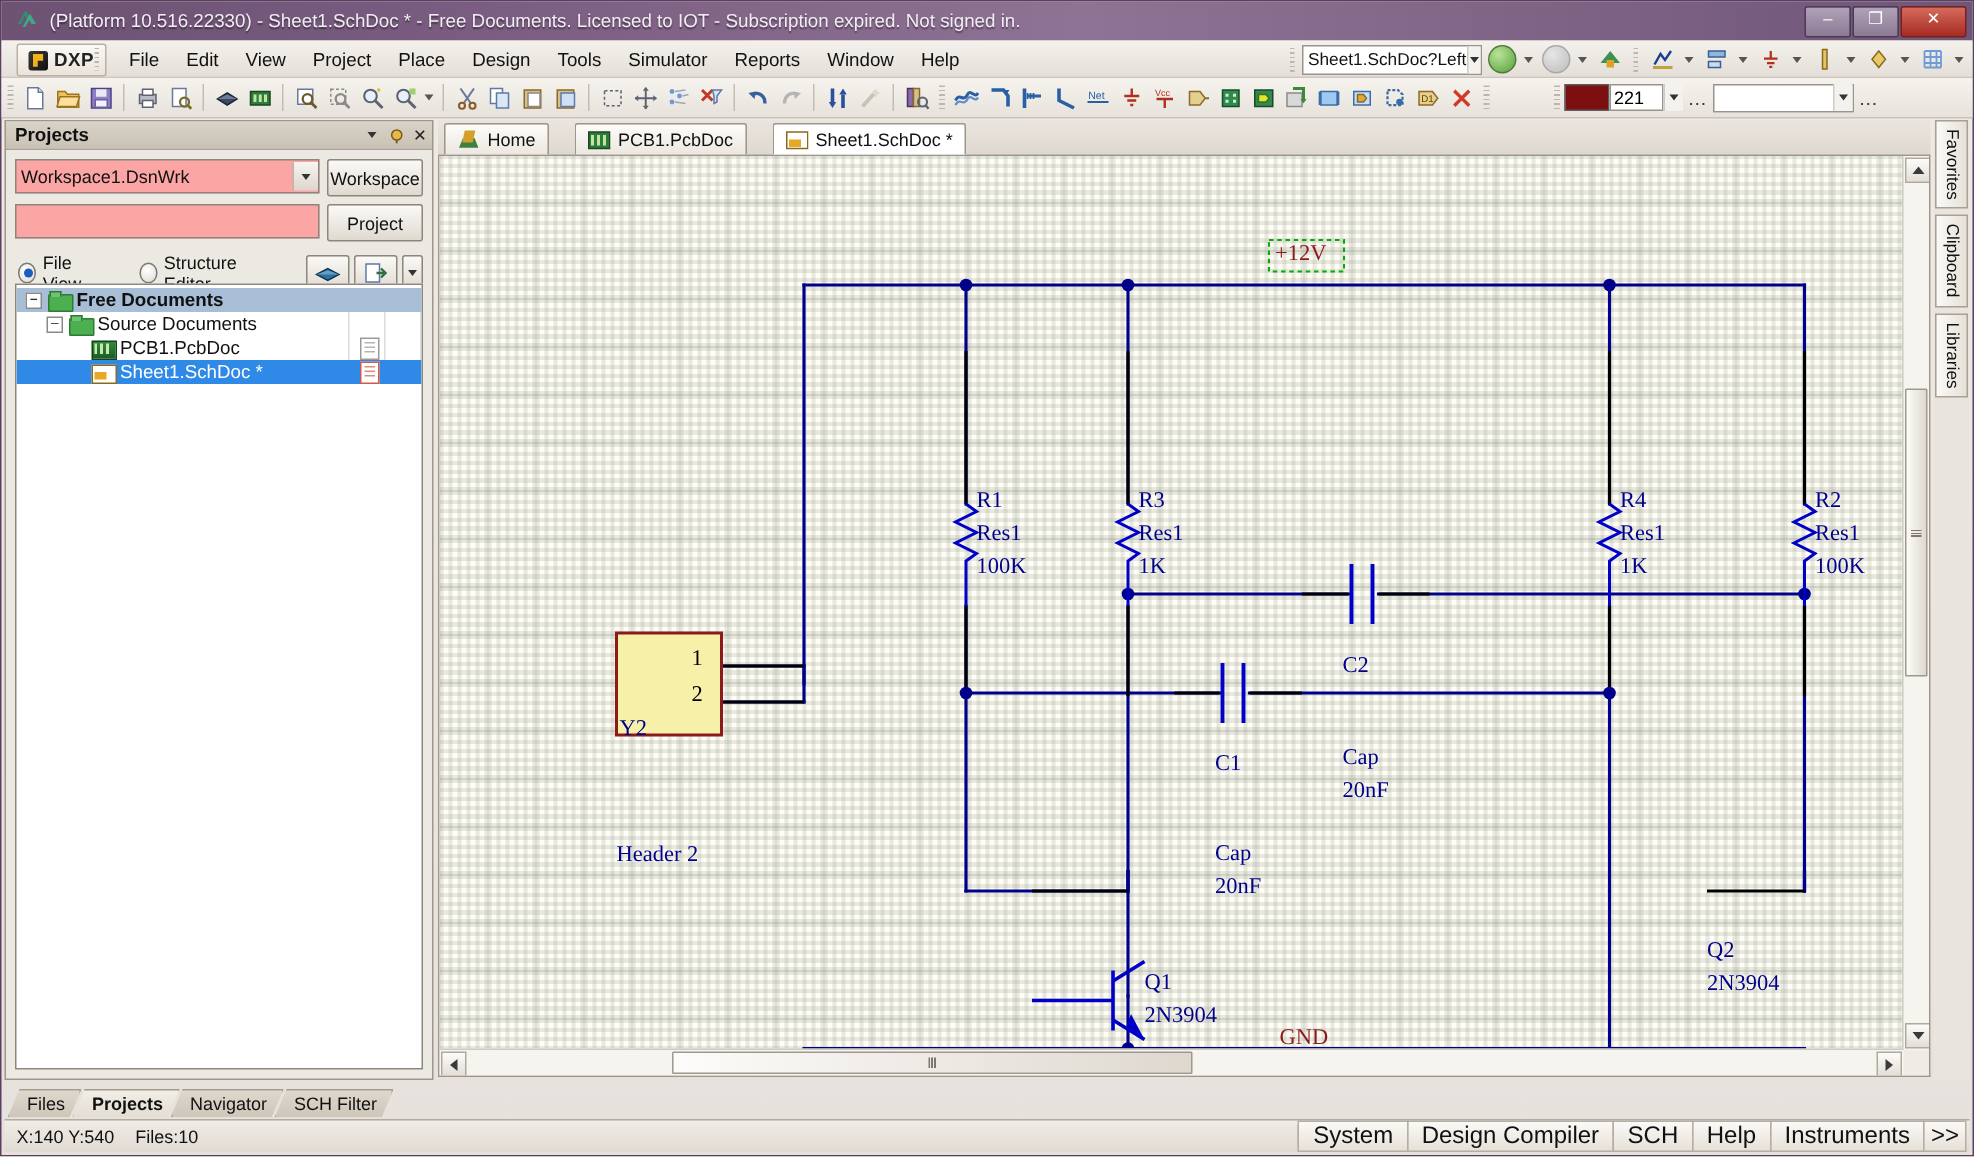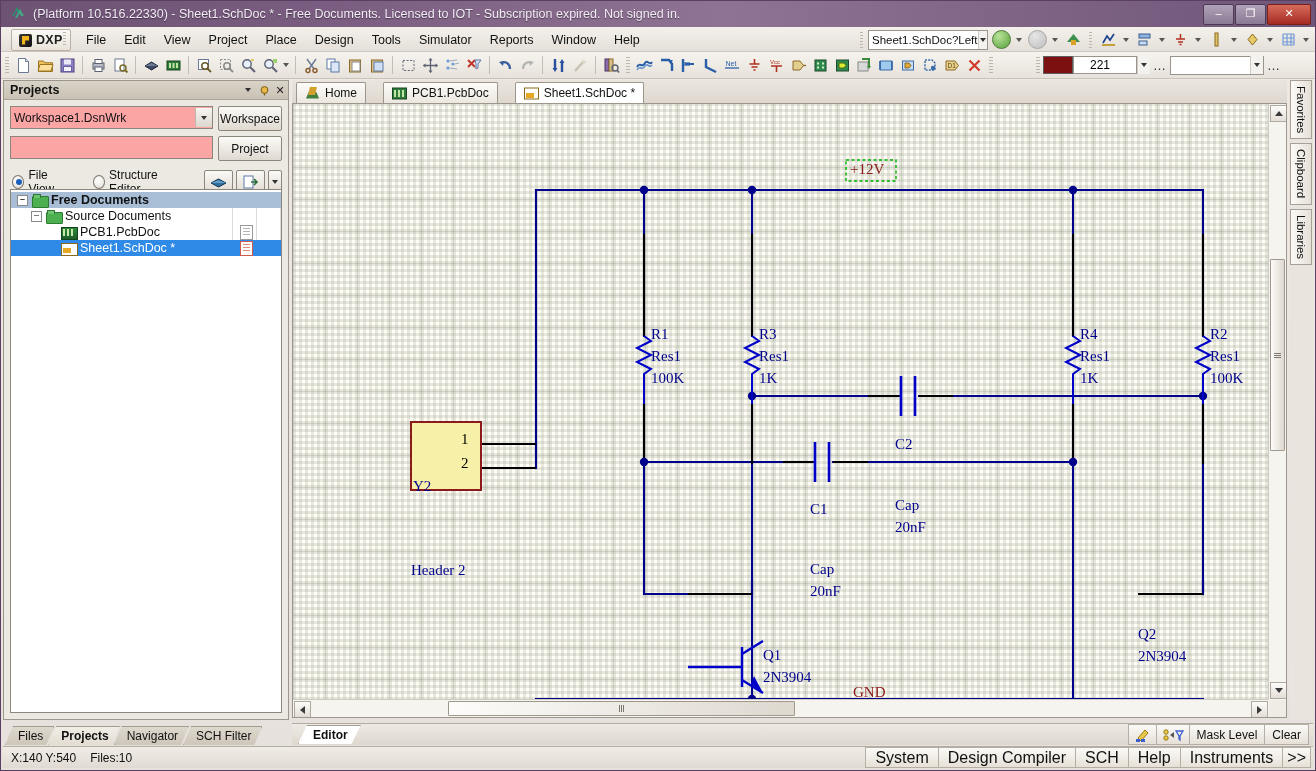--- a/index.html
+++ b/index.html
@@ -62,21 +62,21 @@
   
   #toolbar{position:absolute;left:0;top:51px;width:1314px;height:27px;
      background:linear-gradient(#f6f3ee,#e7e2db);border-bottom:1px solid #c9c3ba;box-sizing:border-box;
      display:flex;align-items:center;}
   .tgrip{width:4px;height:17px;margin:0 3px 0 4px;
      background:repeating-linear-gradient(#bdb6ab,#bdb6ab 1px,transparent 1px,transparent 3px);}
   .tsep{width:1px;height:18px;background:#c3bdb4;margin:0 4px;}
   .tbtn{width:22px;height:21px;display:flex;align-items:center;justify-content:center;border-radius:2px;}
   .colorchip{width:28px;height:16px;background:#7c0f0f;border:1px solid #5c5c5c;}
   .numbox{height:16px;min-width:30px;border:1px solid #9a948c;background:#fff;font-size:12px;
-     display:flex;align-items:center;padding:0 16px;}
+     display:flex;align-items:center;padding:0 2px;}
   .combobox{width:92px;height:17px;border:1px solid #9a948c;background:#fff;display:flex;align-items:center;justify-content:flex-end;}
   .ellip{font-size:13px;color:#333;padding:0 3px;letter-spacing:1px;}
 
   
   #leftpanel{position:absolute;left:2px;top:79px;width:286px;height:640px;
      background:#ece9e2;border:1px solid #9d968c;box-sizing:border-box;}
   #panelhdr{height:18px;background:linear-gradient(#d9d3c8,#c9c2b4);
      display:flex;align-items:center;border-bottom:1px solid #aaa398;}
   #panelhdr .ph-title{font-weight:bold;font-size:12.5px;color:#111;padding-left:6px;flex:1;}
   .ph-ic{width:16px;height:16px;display:flex;align-items:center;justify-content:center;color:#222;font-size:11px;}
@@ -899,42 +899,20 @@
         <span>Favorites</span>
       </div>
     <div class="rtab">
         <span>Clipboard</span>
       </div>
     <div class="rtab">
         <span>Libraries</span>
       </div>
   </div>
 
-  <div id="editorbar">
-    <div class="etab">Editor</div>
-    <div class="ebar-right">
-      <div class="ebtn" style="padding:0 5px;">
-        <svg width="17" height="16" viewBox="0 0 17 16">
-          <path d="M4 11 L11 3 L14 6 L7 14 Z" fill="#e8c84a" stroke="#9a7a12"></path>
-          <rect x="2" y="12" width="4" height="3" fill="#3a5fd0"></rect>
-          <rect x="7" y="12" width="4" height="3" fill="#3a5fd0"></rect>
-        </svg>
-      </div>
-      <div class="ebtn" style="padding:0 5px;">
-        <svg width="22" height="16" viewBox="0 0 22 16">
-          <circle cx="4" cy="5" r="2.2" fill="#e8c84a" stroke="#9a7a12"></circle>
-          <circle cx="4" cy="11" r="2.2" fill="#e8c84a" stroke="#9a7a12"></circle>
-          <path d="M8 8 l4 -3 v6z" fill="#555"></path>
-          <path d="M14 4 H21 L18 9 V13 L17 12 V9 Z" fill="none" stroke="#3a5fd0" stroke-width="1.3"></path>
-        </svg>
-      </div>
-      <div class="ebtn">Mask Level</div>
-      <div class="ebtn">Clear</div>
-    </div>
-  </div>
 
   <div id="statusbar">
     <span class="sb-coords">X:140 Y:540</span>
     <span class="sb-grid">Files:10</span>
     <div class="sb-div"></div>
     <div class="sb-right">
       <div class="sbtn">System</div>
       <div class="sbtn">Design Compiler</div>
       <div class="sbtn">SCH</div>
       <div class="sbtn">Help</div>

